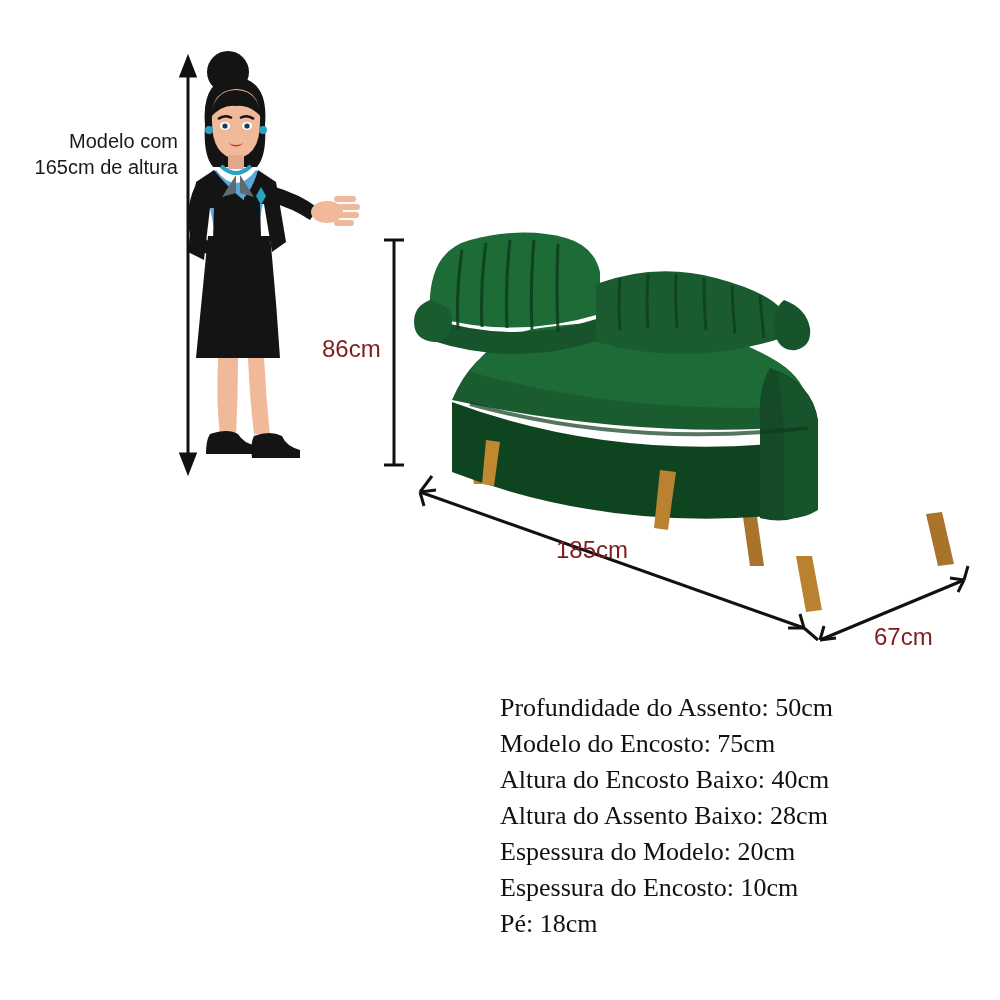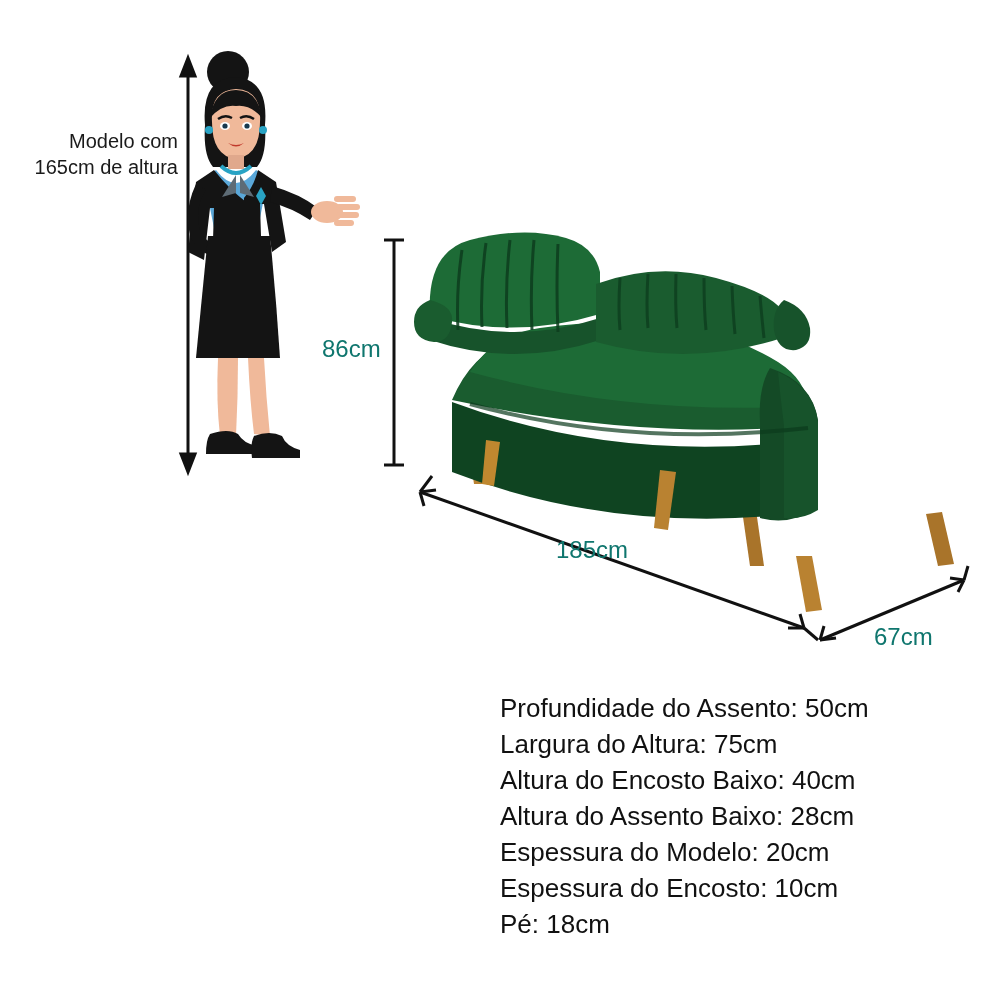--- a/index.html
+++ b/index.html
@@ -30,34 +30,35 @@
     font-size: 20px;
     line-height: 26px;
     color: #1a1a1a;
     white-space: pre-line;
   }
 
   
   .dim-text {
     position: absolute;
     font-size: 24px;
-    color: #0f766e;
+    color: #7f1d1d;
     white-space: nowrap;
   }
   #dim-height-text { left: 322px; top: 335px; }
   #dim-width-text  { left: 556px; top: 536px; }
   #dim-depth-text  { left: 874px; top: 623px; }
 
   
   .spec-col {
     position: absolute;
     font-size: 26px;
     line-height: 36px;
     color: #111111;
     white-space: nowrap;
+    font-family: Liberation Serif, serif;
   }
   #spec-left  { left: 28px;  top: 752px; }
   #spec-right { left: 500px; top: 690px; }
   .spec-line { display: block; }
 
   svg.layer {
     position: absolute;
     left: 0;
     top: 0;
     width: 1000px;
@@ -211,21 +212,21 @@
   <div class="model-label">Modelo com
 165cm de altura</div>
 
   <div class="dim-text" id="dim-height-text">86cm</div>
   <div class="dim-text" id="dim-width-text">185cm</div>
   <div class="dim-text" id="dim-depth-text">67cm</div>
 
 
   <div class="spec-col" id="spec-right">
     <span class="spec-line">Profundidade do Assento: 50cm</span>
-    <span class="spec-line">Largura do Altura: 75cm</span>
+    <span class="spec-line">Modelo do Encosto: 75cm</span>
     <span class="spec-line">Altura do Encosto Baixo: 40cm</span>
     <span class="spec-line">Altura do Assento Baixo: 28cm</span>
     <span class="spec-line">Espessura do Modelo: 20cm</span>
     <span class="spec-line">Espessura do Encosto: 10cm</span>
     <span class="spec-line">Pé: 18cm</span>
   </div>
 
 </div>
 
 </body></html>

